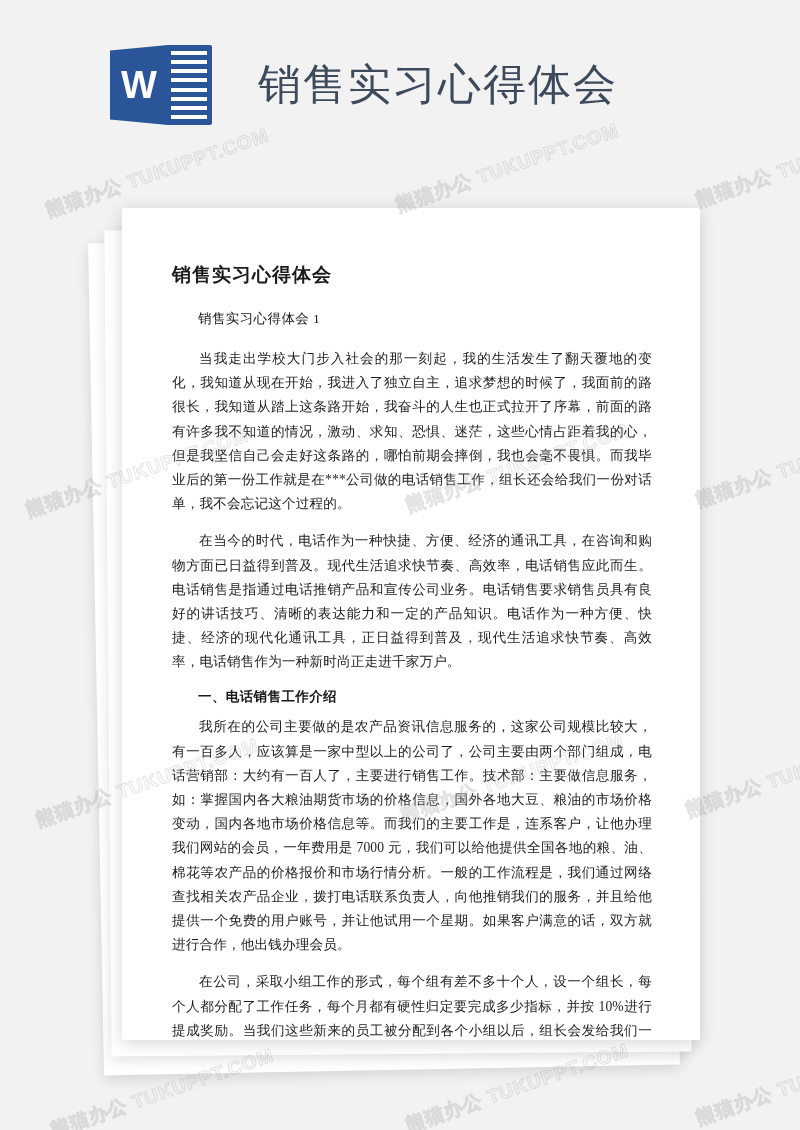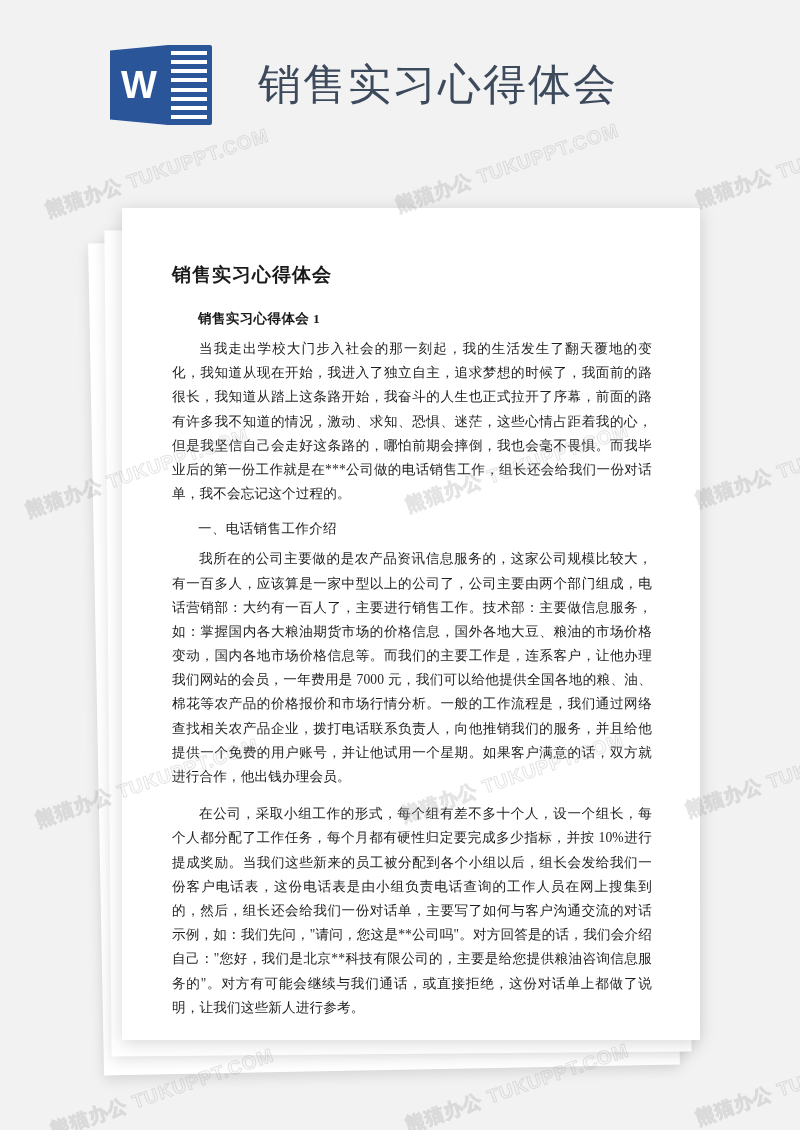--- a/index.html
+++ b/index.html
@@ -138,30 +138,30 @@
   #doc-title {
     font-family: "Liberation Serif", "DejaVu Serif", serif;
     font-weight: bold;
     font-size: 19px;
     color: #1a1a1a;
     margin: 0 0 22px 0;
     letter-spacing: 1px;
   }
   .doc-subtitle {
     font-family: "Liberation Serif", "DejaVu Serif", serif;
-    font-weight: bold;
+    font-weight: normal;
     font-size: 13.5px;
     color: #1a1a1a;
-    margin: 0 0 9px 0;
+    margin: 0 0 19px 0;
     padding-left: 26px;
     letter-spacing: 0.4px;
   }
   .doc-heading {
     font-family: "Liberation Serif", "DejaVu Serif", serif;
-    font-weight: normal;
+    font-weight: bold;
     font-size: 13.5px;
     color: #1a1a1a;
     margin: 14px 0 9px 0;
     padding-left: 26px;
     letter-spacing: 0.4px;
   }
   .doc-para {
     font-family: "Liberation Serif", "DejaVu Serif", serif;
     font-size: 13.6px;
     line-height: 1.78;
@@ -197,20 +197,21 @@
     </div>
     <div id="header-title">销售实习心得体会</div>
   </div>
 </div>
 
 <div class="sheet" id="page-main">
   <h1 id="doc-title">销售实习心得体会</h1>
   <div class="doc-subtitle">销售实习心得体会 1</div>
   <div id="doc-body">
       <div class="doc-para">当我走出学校大门步入社会的那一刻起，我的生活发生了翻天覆地的变化，我知道从现在开始，我进入了独立自主，追求梦想的时候了，我面前的路很长，我知道从踏上这条路开始，我奋斗的人生也正式拉开了序幕，前面的路有许多我不知道的情况，激动、求知、恐惧、迷茫，这些心情占距着我的心，但是我坚信自己会走好这条路的，哪怕前期会摔倒，我也会毫不畏惧。而我毕业后的第一份工作就是在***公司做的电话销售工作，组长还会给我们一份对话单，我不会忘记这个过程的。</div>
+      <div class="doc-para">在当今的时代，电话作为一种快捷、方便、经济的通讯工具，在咨询和购物方面已日益得到普及。现代生活追求快节奏、高效率，电话销售应此而生。电话销售是指通过电话推销产品和宣传公司业务。电话销售要求销售员具有良好的讲话技巧、清晰的表达能力和一定的产品知识。电话作为一种方便、快捷、经济的现代化通讯工具，正日益得到普及，现代生活追求快节奏、高效率，电话销售作为一种新时尚正走进千家万户。</div>
       <div class="doc-heading">一、电话销售工作介绍</div>
       <div class="doc-para">我所在的公司主要做的是农产品资讯信息服务的，这家公司规模比较大，有一百多人，应该算是一家中型以上的公司了，公司主要由两个部门组成，电话营销部：大约有一百人了，主要进行销售工作。技术部：主要做信息服务，如：掌握国内各大粮油期货市场的价格信息，国外各地大豆、粮油的市场价格变动，国内各地市场价格信息等。而我们的主要工作是，连系客户，让他办理我们网站的会员，一年费用是 7000 元，我们可以给他提供全国各地的粮、油、棉花等农产品的价格报价和市场行情分析。一般的工作流程是，我们通过网络查找相关农产品企业，拨打电话联系负责人，向他推销我们的服务，并且给他提供一个免费的用户账号，并让他试用一个星期。如果客户满意的话，双方就进行合作，他出钱办理会员。</div>
       <div class="doc-para">在公司，采取小组工作的形式，每个组有差不多十个人，设一个组长，每个人都分配了工作任务，每个月都有硬性归定要完成多少指标，并按 10%进行提成奖励。当我们这些新来的员工被分配到各个小组以后，组长会发给我们一份客户电话表，这份电话表是由小组负责电话查询的工作人员在网上搜集到的，然后，组长还会给我们一份对话单，主要写了如何与客户沟通交流的对话示例，如：我们先问，"请问，您这是**公司吗"。对方回答是的话，我们会介绍自己："您好，我们是北京**科技有限公司的，主要是给您提供粮油咨询信息服务的"。对方有可能会继续与我们通话，或直接拒绝，这份对话单上都做了说明，让我们这些新人进行参考。</div>
     </div>
 
 </div>
 
 <div id="watermark-layer">
     <div class="wm" style="left: 40px; top: 160px;">熊猫办公 TUKUPPT.COM</div>
     <div class="wm" style="left: 390px; top: 155px;">熊猫办公 TUKUPPT.COM</div>

